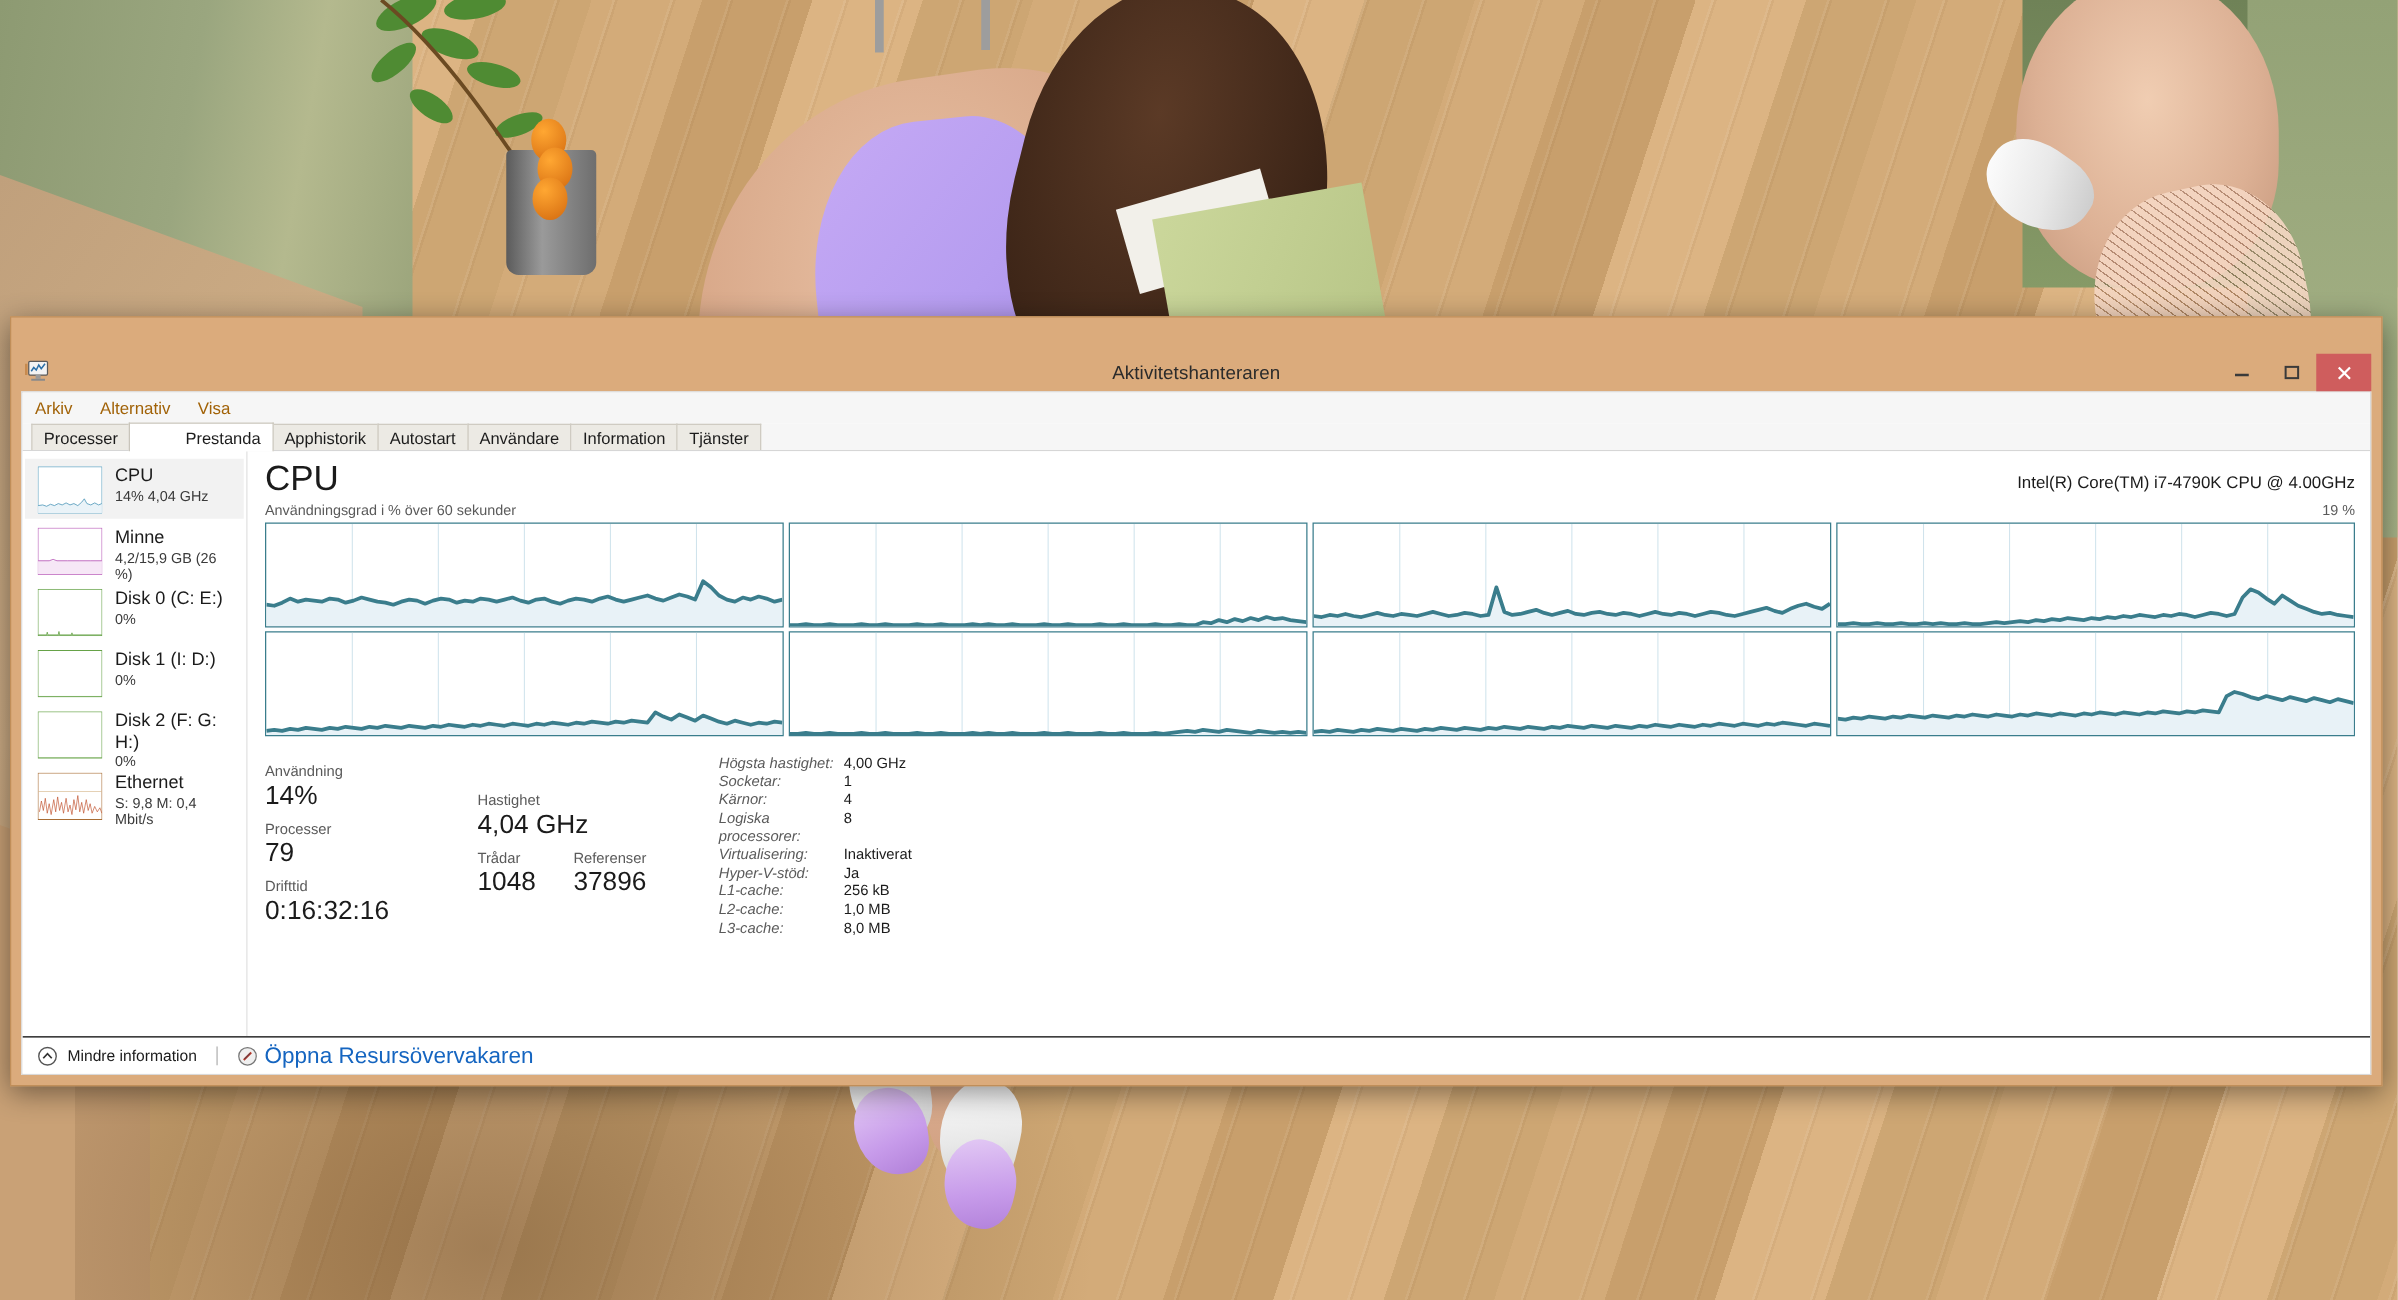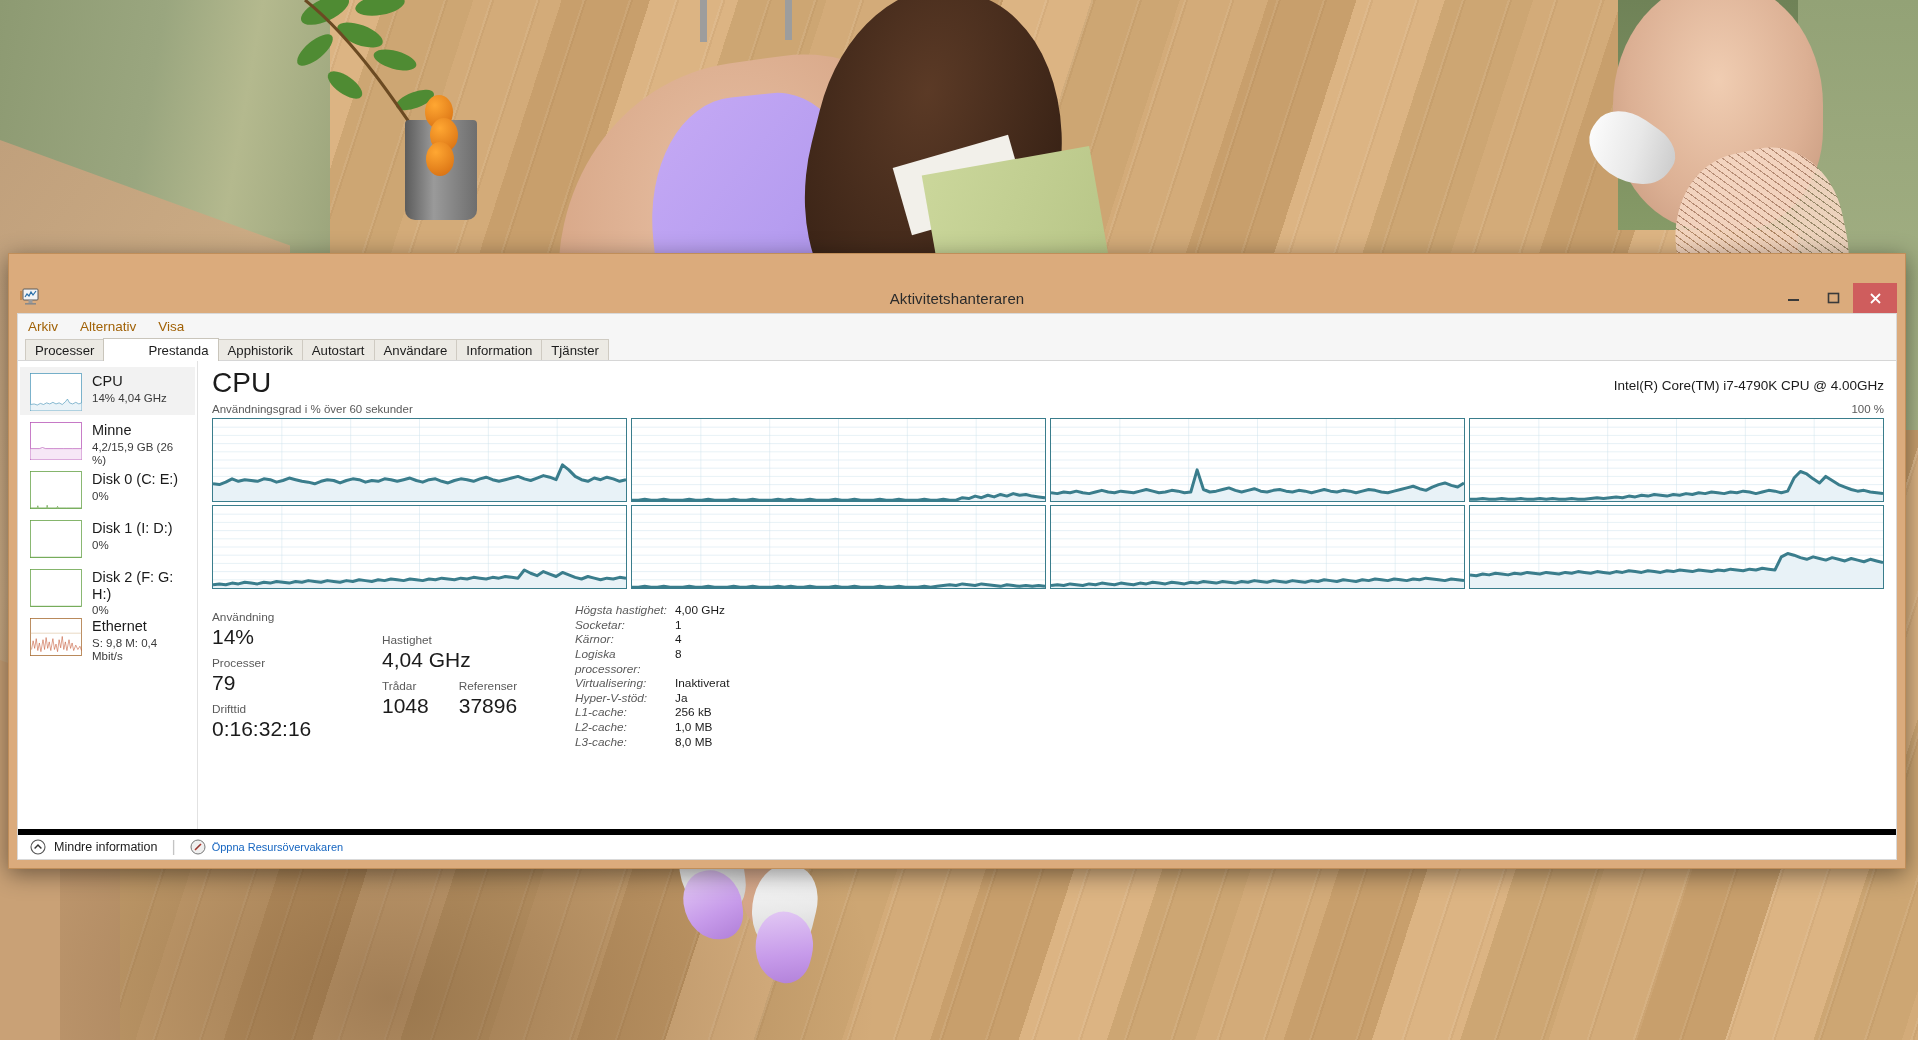--- a/index.html
+++ b/index.html
@@ -269,28 +269,28 @@
   .stats-right { margin-left: 8px; }
   .stat-label { font-size: 11.8px; color: #5a5a5a; }
   .stat-value { font-size: 21px; color: #1b1b1b; line-height: 1.25; }
   .kv { display: flex; font-size: 11.8px; line-height: 1.24; }
   .kv .k { width: 100px; color: #5a5a5a; font-style: italic; }
   .kv .v { color: #1b1b1b; }
 
   
   .footer {
     flex: 0 0 30px; height: 30px;
-    border-top: 6px solid #000000;
+    border-top: 1px solid #000000;
     display: flex; align-items: center;
     padding-left: 12px; gap: 8px;
     background: #ffffff;
   }
   .fewer { display: flex; align-items: center; gap: 8px; font-size: 12.5px; color: #1b1b1b; }
   .sep { color: #c4c4c4; margin: 0 6px; }
-  .reslink { display: flex; align-items: center; gap: 6px; font-size: 11px; color: #1565c0; }
+  .reslink { display: flex; align-items: center; gap: 6px; font-size: 18px; color: #1565c0; }
 </style>
 </head>
 <body>
 
 <div id="desktop">
   <div class="wp-floor"></div>
   <div class="wp-wall-left"></div>
   <div class="wp-wall-rightchalk"></div>
   <div class="wp-wall-right"></div>
   <div class="wp-desk"></div>
@@ -466,21 +466,21 @@
 
       <div class="main">
 
         <div class="main-head">
           <div class="cpu-h1">CPU</div>
           <div class="cpu-model">Intel(R) Core(TM) i7-4790K CPU @ 4.00GHz</div>
         </div>
 
         <div class="sub-row">
           <div class="sub-left">Användningsgrad i % över 60 sekunder</div>
-          <div class="sub-right">100 %</div>
+          <div class="sub-right">19 %</div>
         </div>
 
         <div class="graphgrid">
           <div class="gcell">
               <svg viewBox="0 0 1000 1000" preserveAspectRatio="none">
                 <line x1="0" y1="100" x2="1000" y2="100" stroke="#cfe3ec" stroke-width="2"></line>
                 <line x1="0" y1="200" x2="1000" y2="200" stroke="#cfe3ec" stroke-width="2"></line>
                 <line x1="0" y1="300" x2="1000" y2="300" stroke="#cfe3ec" stroke-width="2"></line>
                 <line x1="0" y1="400" x2="1000" y2="400" stroke="#cfe3ec" stroke-width="2"></line>
                 <line x1="0" y1="500" x2="1000" y2="500" stroke="#cfe3ec" stroke-width="2"></line>

